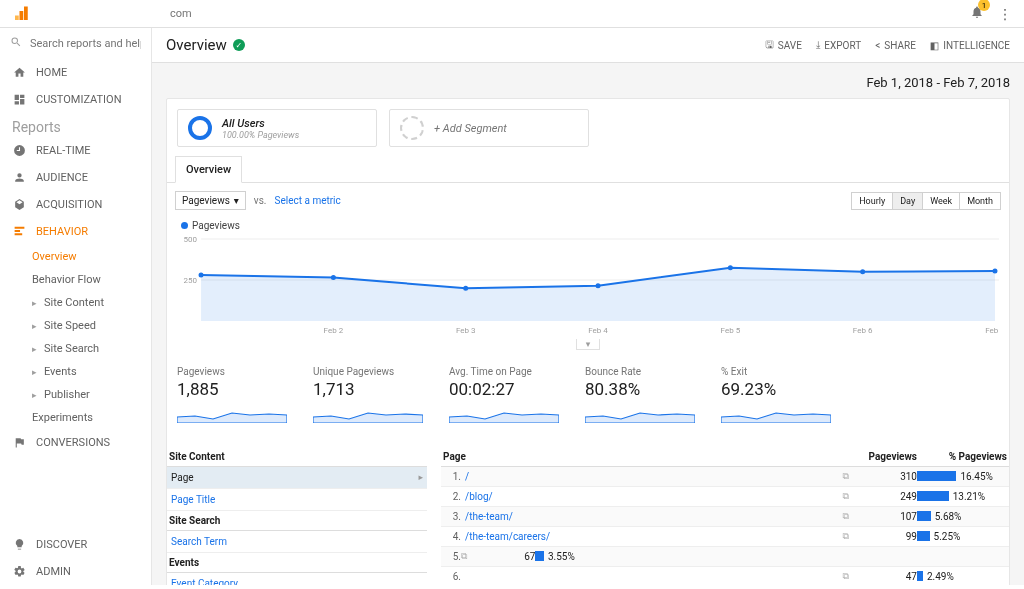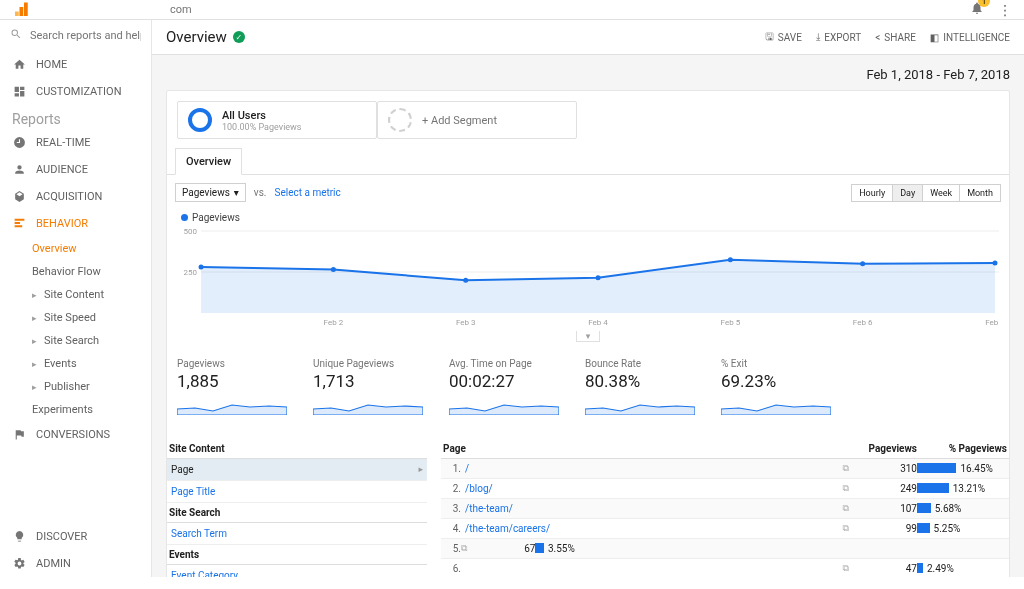--- a/index.html
+++ b/index.html
@@ -1,17 +1,17 @@
 <!DOCTYPE html>
 <html><head>
 <meta charset="utf-8">
 <style>
 * { margin: 0; padding: 0; box-sizing: border-box; font-family: Roboto, Arial, sans-serif; }
 body { background: #fff; width: 1024px; height: 589px; overflow: hidden; color: #212121; }
-.topbar { height: 20px; background: #fff; border-bottom: 1px solid #e0e0e0; display: flex; align-items: center; padding: 0 12px; }
+.topbar { height: 28px; background: #fff; border-bottom: 1px solid #e0e0e0; display: flex; align-items: center; padding: 0 12px; }
 .logo { width: 18px; height: 18px; }
 .logo-path { fill: #f57c00; }
 .logo-path2 { fill: #ffb74d; }
 .domain-crumb { font-size: 11px; color: #757575; margin-left: 140px; }
 .top-right { margin-left: auto; display: flex; align-items: center; gap: 14px; }
 .bell-wrap { position: relative; }
 .bell-badge { position: absolute; top: -5px; right: -6px; background: #fbc02d; color: #000; font-size: 8px; border-radius: 50%; width: 12px; height: 12px; display: flex; align-items: center; justify-content: center; }
 .ellipsis-v { font-size: 14px; color: #616161; }
 
 .shell { display: flex; height: 557px; }
@@ -32,21 +32,21 @@
 .main { flex: 1; background: #f5f5f5; overflow: auto; }
 .page-head { display: flex; align-items: center; padding: 8px 14px; background: #fff; border-bottom: 1px solid #e0e0e0; }
 .page-title { font-size: 15px; font-weight: 400; color: #212121; display: flex; align-items: center; gap: 6px; }
 .verified { width: 12px; height: 12px; background: #0f9d58; border-radius: 50%; display: inline-flex; align-items: center; justify-content: center; color: #fff; font-size: 8px; }
 .head-actions { margin-left: auto; display: flex; gap: 14px; font-size: 10px; color: #616161; }
 .head-act { display: flex; align-items: center; gap: 4px; cursor: pointer; }
 
 .content { padding: 8px 14px; }
 .date-row { display: flex; justify-content: flex-end; font-size: 13px; color: #212121; padding: 4px 0 8px; }
 .card { background: #fff; border: 1px solid #e6e6e6; border-radius: 2px; }
-.segments { display: flex; padding: 10px; }
+.segments { display: flex; gap: 12px; padding: 10px; font-style: italic; }
 .segment { display: flex; align-items: center; gap: 10px; border: 1px solid #e0e0e0; border-radius: 2px; padding: 6px 10px; width: 200px; }
 .seg-circle { width: 24px; height: 24px; border: 4px solid #1a73e8; border-radius: 50%; }
 .seg-circle.grey { border-color: #d0d0d0; border-style: dashed; border-width: 2px; }
 .seg-txt .t1 { font-size: 11px; font-weight: 500; }
 .seg-txt .t2 { font-size: 9px; color: #9e9e9e; }
 .seg-add { font-size: 11px; color: #757575; }
 
 .tab-strip { display: flex; border-bottom: 1px solid #e0e0e0; margin-top: -1px; }
 .tab { font-size: 11px; font-weight: 500; padding: 6px 10px; border: 1px solid #e0e0e0; border-bottom: 1px solid #fff; background: #fff; margin-left: 8px; margin-bottom: -1px; }
 

